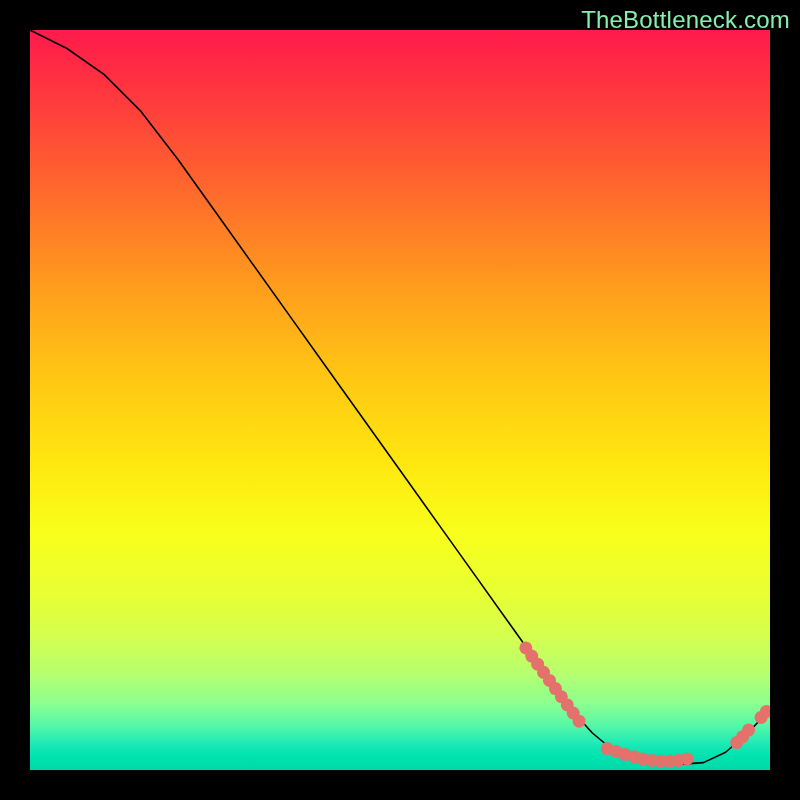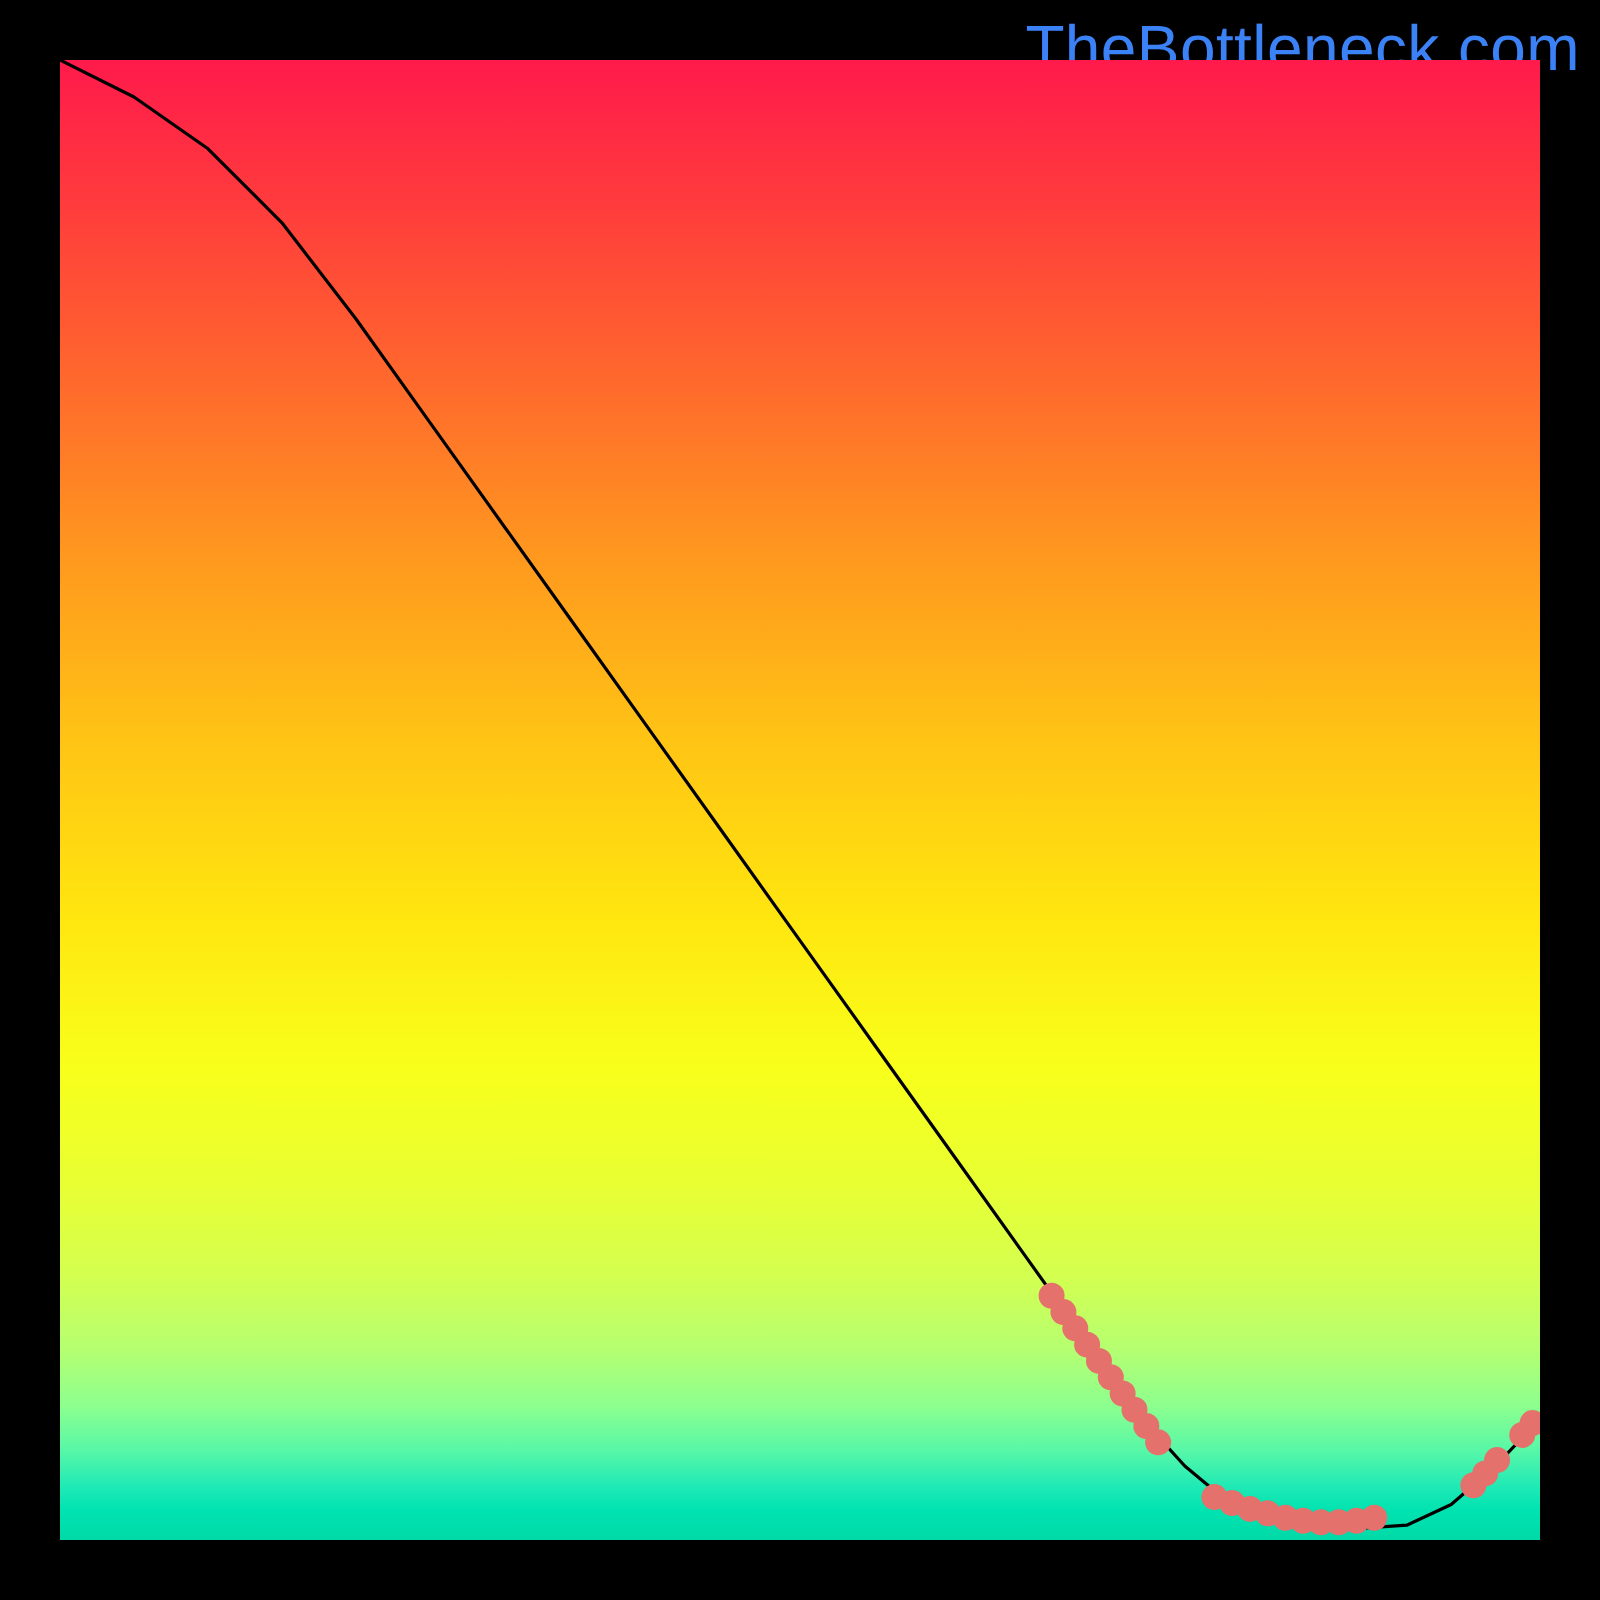--- a/index.html
+++ b/index.html
@@ -3,22 +3,22 @@
 <meta charset="utf-8">
 <style>
   * { margin: 0; padding: 0; box-sizing: border-box; }
   html, body { width: 800px; height: 800px; background: #000; overflow: hidden; }
   .frame { position: relative; width: 800px; height: 800px; background: #000; }
   .watermark {
     position: absolute;
     top: 6px;
     right: 10px;
     font-family: Arial, Helvetica, sans-serif;
-    font-size: 32px;
-    color: #3b82f6;
+    font-size: 24px;
+    color: #86efac;
     letter-spacing: 0.2px;
   }
   .plot-area {
     position: absolute;
     left: 30px;
     top: 30px;
     width: 740px;
     height: 740px;
     background: linear-gradient(to bottom,
       #ff1a4b 0%,

